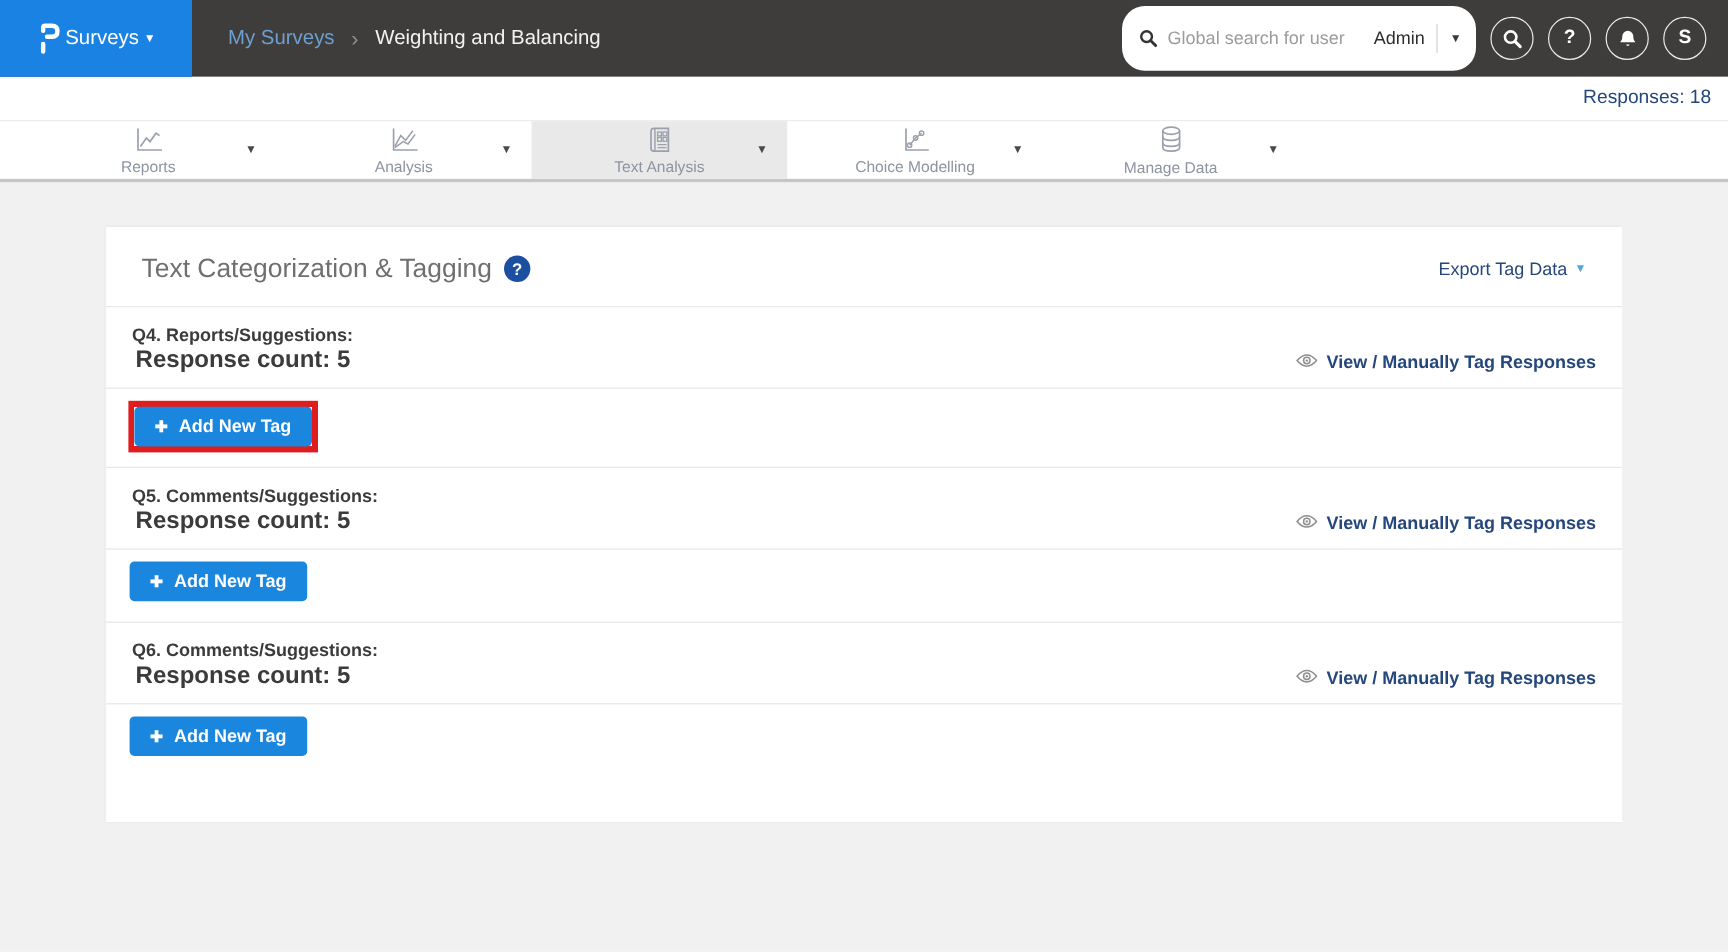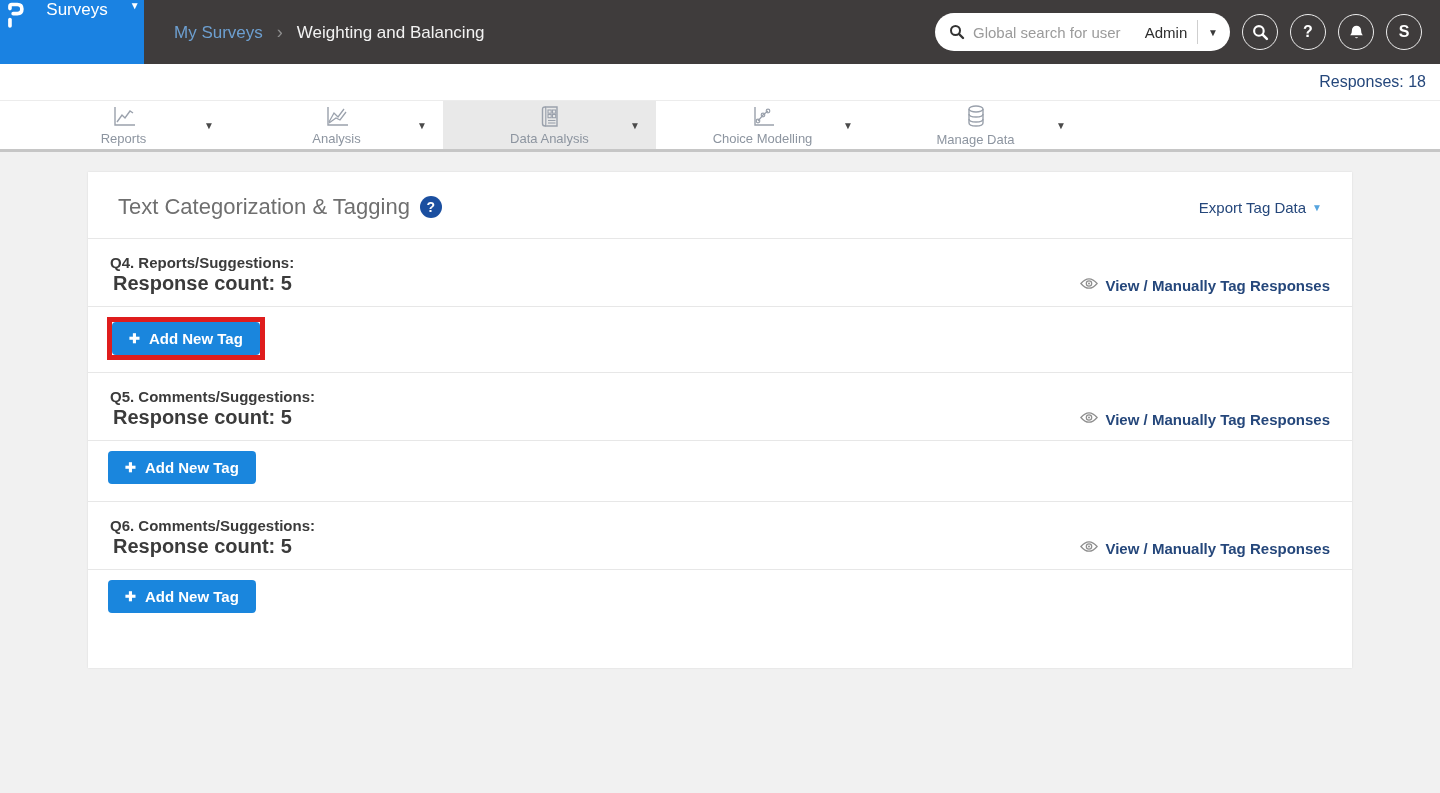--- a/index.html
+++ b/index.html
@@ -1,30 +1,30 @@
 <!DOCTYPE html>
 <html><head>
 <meta charset="utf-8">
 <style>
   * { margin:0; padding:0; box-sizing:border-box; }
   html,body { width:1440px; height:793px; font-family:"Liberation Sans", sans-serif; background:#f1f1f1; overflow:hidden; }
 
   
   .topbar { height:64px; background:#3f3c3c; display:flex; align-items:center; }
-  .brand { width:144px; height:64px; background:#1a82e2; display:flex; align-items:flex-start; justify-content:center; gap:20px; cursor:pointer; }
+  .brand { width:160px; height:64px; background:#1a82e2; display:flex; align-items:center; justify-content:center; gap:2px; cursor:pointer; }
   .brand .logo-p { width:22px; height:30px; }
   .brand .brand-label { color:#fff; font-size:17px; }
   .caret { display:inline-block; font-size:10px; line-height:1; transform:translateY(1px); }
   .brand .caret { color:#fff; margin-left:2px; }
-  .crumbs { display:flex; align-items:flex-end; gap:14px; margin-left:30px; font-size:17px; }
+  .crumbs { display:flex; align-items:center; gap:14px; margin-left:30px; font-size:17px; }
   .crumb-parent { color:#6d9fd0; cursor:pointer; }
   .crumb-sep { color:#8f8f8f; font-size:18px; }
   .crumb-current { color:#f2f2f2; }
   .topbar-right { margin-left:auto; display:flex; align-items:center; gap:12px; padding-right:18px; }
-  .search-pill { width:295px; height:38px; background:#fff; border-radius:19px; display:flex; align-items:center; padding:0 12px 0 14px; }
+  .search-pill { width:295px; height:54px; background:#fff; border-radius:19px; display:flex; align-items:center; padding:0 12px 0 14px; }
   .search-pill .mag { flex:0 0 auto; margin-right:8px; }
   .search-pill input { border:none; outline:none; flex:1 1 auto; font-size:15px; color:#333; font-family:"Liberation Sans", sans-serif; min-width:0; }
   .search-pill input::placeholder { color:#9b9b9b; }
   .search-scope { font-size:15px; color:#2e2e2e; padding:0 10px 0 6px; cursor:pointer; }
   .scope-div { width:1px; height:24px; background:#cfcfcf; }
   .scope-caret { color:#3a3a3a; padding-left:10px; cursor:pointer; }
   .circle-btn { width:36px; height:36px; border-radius:50%; border:1.5px solid rgba(255,255,255,0.9); display:flex; align-items:center; justify-content:center; color:#fff; font-size:16px; font-weight:bold; cursor:pointer; background:transparent; flex:0 0 auto; }
   .upgrade-btn { height:36px; border:none; border-radius:18px; background:#f9a402; color:#fff; font-weight:bold; font-size:16px; padding:0 24px; cursor:pointer; font-family:"Liberation Sans", sans-serif; }
 
   
@@ -37,21 +37,21 @@
   
   .tabstrip { height:52px; background:#fff; border-top:1px solid #ececec; border-bottom:3px solid #c6c6c6; display:flex; padding-left:17px; }
   .tab { width:213px; height:100%; position:relative; display:flex; flex-direction:column; align-items:center; justify-content:center; gap:2px; cursor:pointer; }
   .tab.active { background:#e9e9e9; }
   .tab .tab-label { font-size:13px; color:#8d95a0; }
   .tab .tab-caret { position:absolute; right:16px; top:50%; transform:translateY(-50%); font-size:10px; color:#4a4a4a; }
   .tab svg { display:block; }
 
   
   .main { background:#f1f1f1; padding:20px 0 0; height:638px; }
-  .card { width:1264px; margin:0 auto; background:#fff; box-shadow:0 0 2px rgba(0,0,0,0.10); }
+  .card { width:1264px; margin:17px auto; background:#fff; box-shadow:0 0 2px rgba(0,0,0,0.10); }
   .card-header { display:flex; align-items:center; padding:22px 30px 18px; }
   .card-title { font-size:22px; color:#6f6f6f; }
   .help-badge { width:22px; height:22px; border-radius:50%; background:#1b4fa0; color:#fff; font-size:14px; font-weight:bold; display:inline-flex; align-items:center; justify-content:center; margin-left:10px; cursor:pointer; }
   .export-link { margin-left:auto; font-size:15px; font-weight:normal; color:#25477b; cursor:pointer; display:flex; align-items:center; gap:6px; }
   .export-link .caret { color:#56a4de; }
   .divider { height:1px; background:#e7e7e7; }
 
   .qblock-top { padding:13px 22px 12px; display:flex; align-items:flex-end; }
   .qtexts .qtitle { font-size:15px; font-weight:bold; color:#3b3b3b; line-height:21px; }
   .qtexts .qcount { font-size:20px; font-weight:bold; color:#3b3b3b; line-height:21px; padding-left:3px; }
@@ -147,21 +147,21 @@
         <path d="M8 2 H20 V21 H8 Q5.5 21 5.5 18.5 V4.5 Q5.5 2 8 2z" fill="none" stroke="#9aa1ac" stroke-width="1.4"></path>
         <path d="M8 2 Q8.8 2 8.8 4.5 V18.5 Q8.8 21 8 21" fill="none" stroke="#9aa1ac" stroke-width="1.2"></path>
         <rect x="11" y="5" width="3.2" height="3.2" fill="none" stroke="#9aa1ac" stroke-width="1.1"></rect>
         <rect x="15.5" y="5" width="3.2" height="3.2" fill="none" stroke="#9aa1ac" stroke-width="1.1"></rect>
         <rect x="11" y="9.5" width="3.2" height="3.2" fill="none" stroke="#9aa1ac" stroke-width="1.1"></rect>
         <rect x="15.5" y="9.5" width="3.2" height="3.2" fill="none" stroke="#9aa1ac" stroke-width="1.1"></rect>
         <line x1="11" y1="15.5" x2="18.5" y2="15.5" stroke="#9aa1ac" stroke-width="1.1"></line>
         <line x1="11" y1="18" x2="18.5" y2="18" stroke="#9aa1ac" stroke-width="1.1"></line>
       </svg>
 
-      <span class="tab-label">Data Analysis</span>
+      <span class="tab-label">Text Analysis</span>
       <span class="tab-caret">▼</span>
     </div>
 
     <div class="tab">
 
       <svg width="26" height="24" viewBox="0 0 26 24">
         <path d="M5 2 V20 H24" fill="none" stroke="#9aa1ac" stroke-width="1.4"></path>
         <path d="M8 16 L13 10 L18 6" fill="none" stroke="#9aa1ac" stroke-width="1.2"></path>
         <circle cx="8" cy="16" r="1.8" fill="none" stroke="#9aa1ac" stroke-width="1.2"></circle>
         <circle cx="13" cy="10" r="1.8" fill="none" stroke="#9aa1ac" stroke-width="1.2"></circle>

